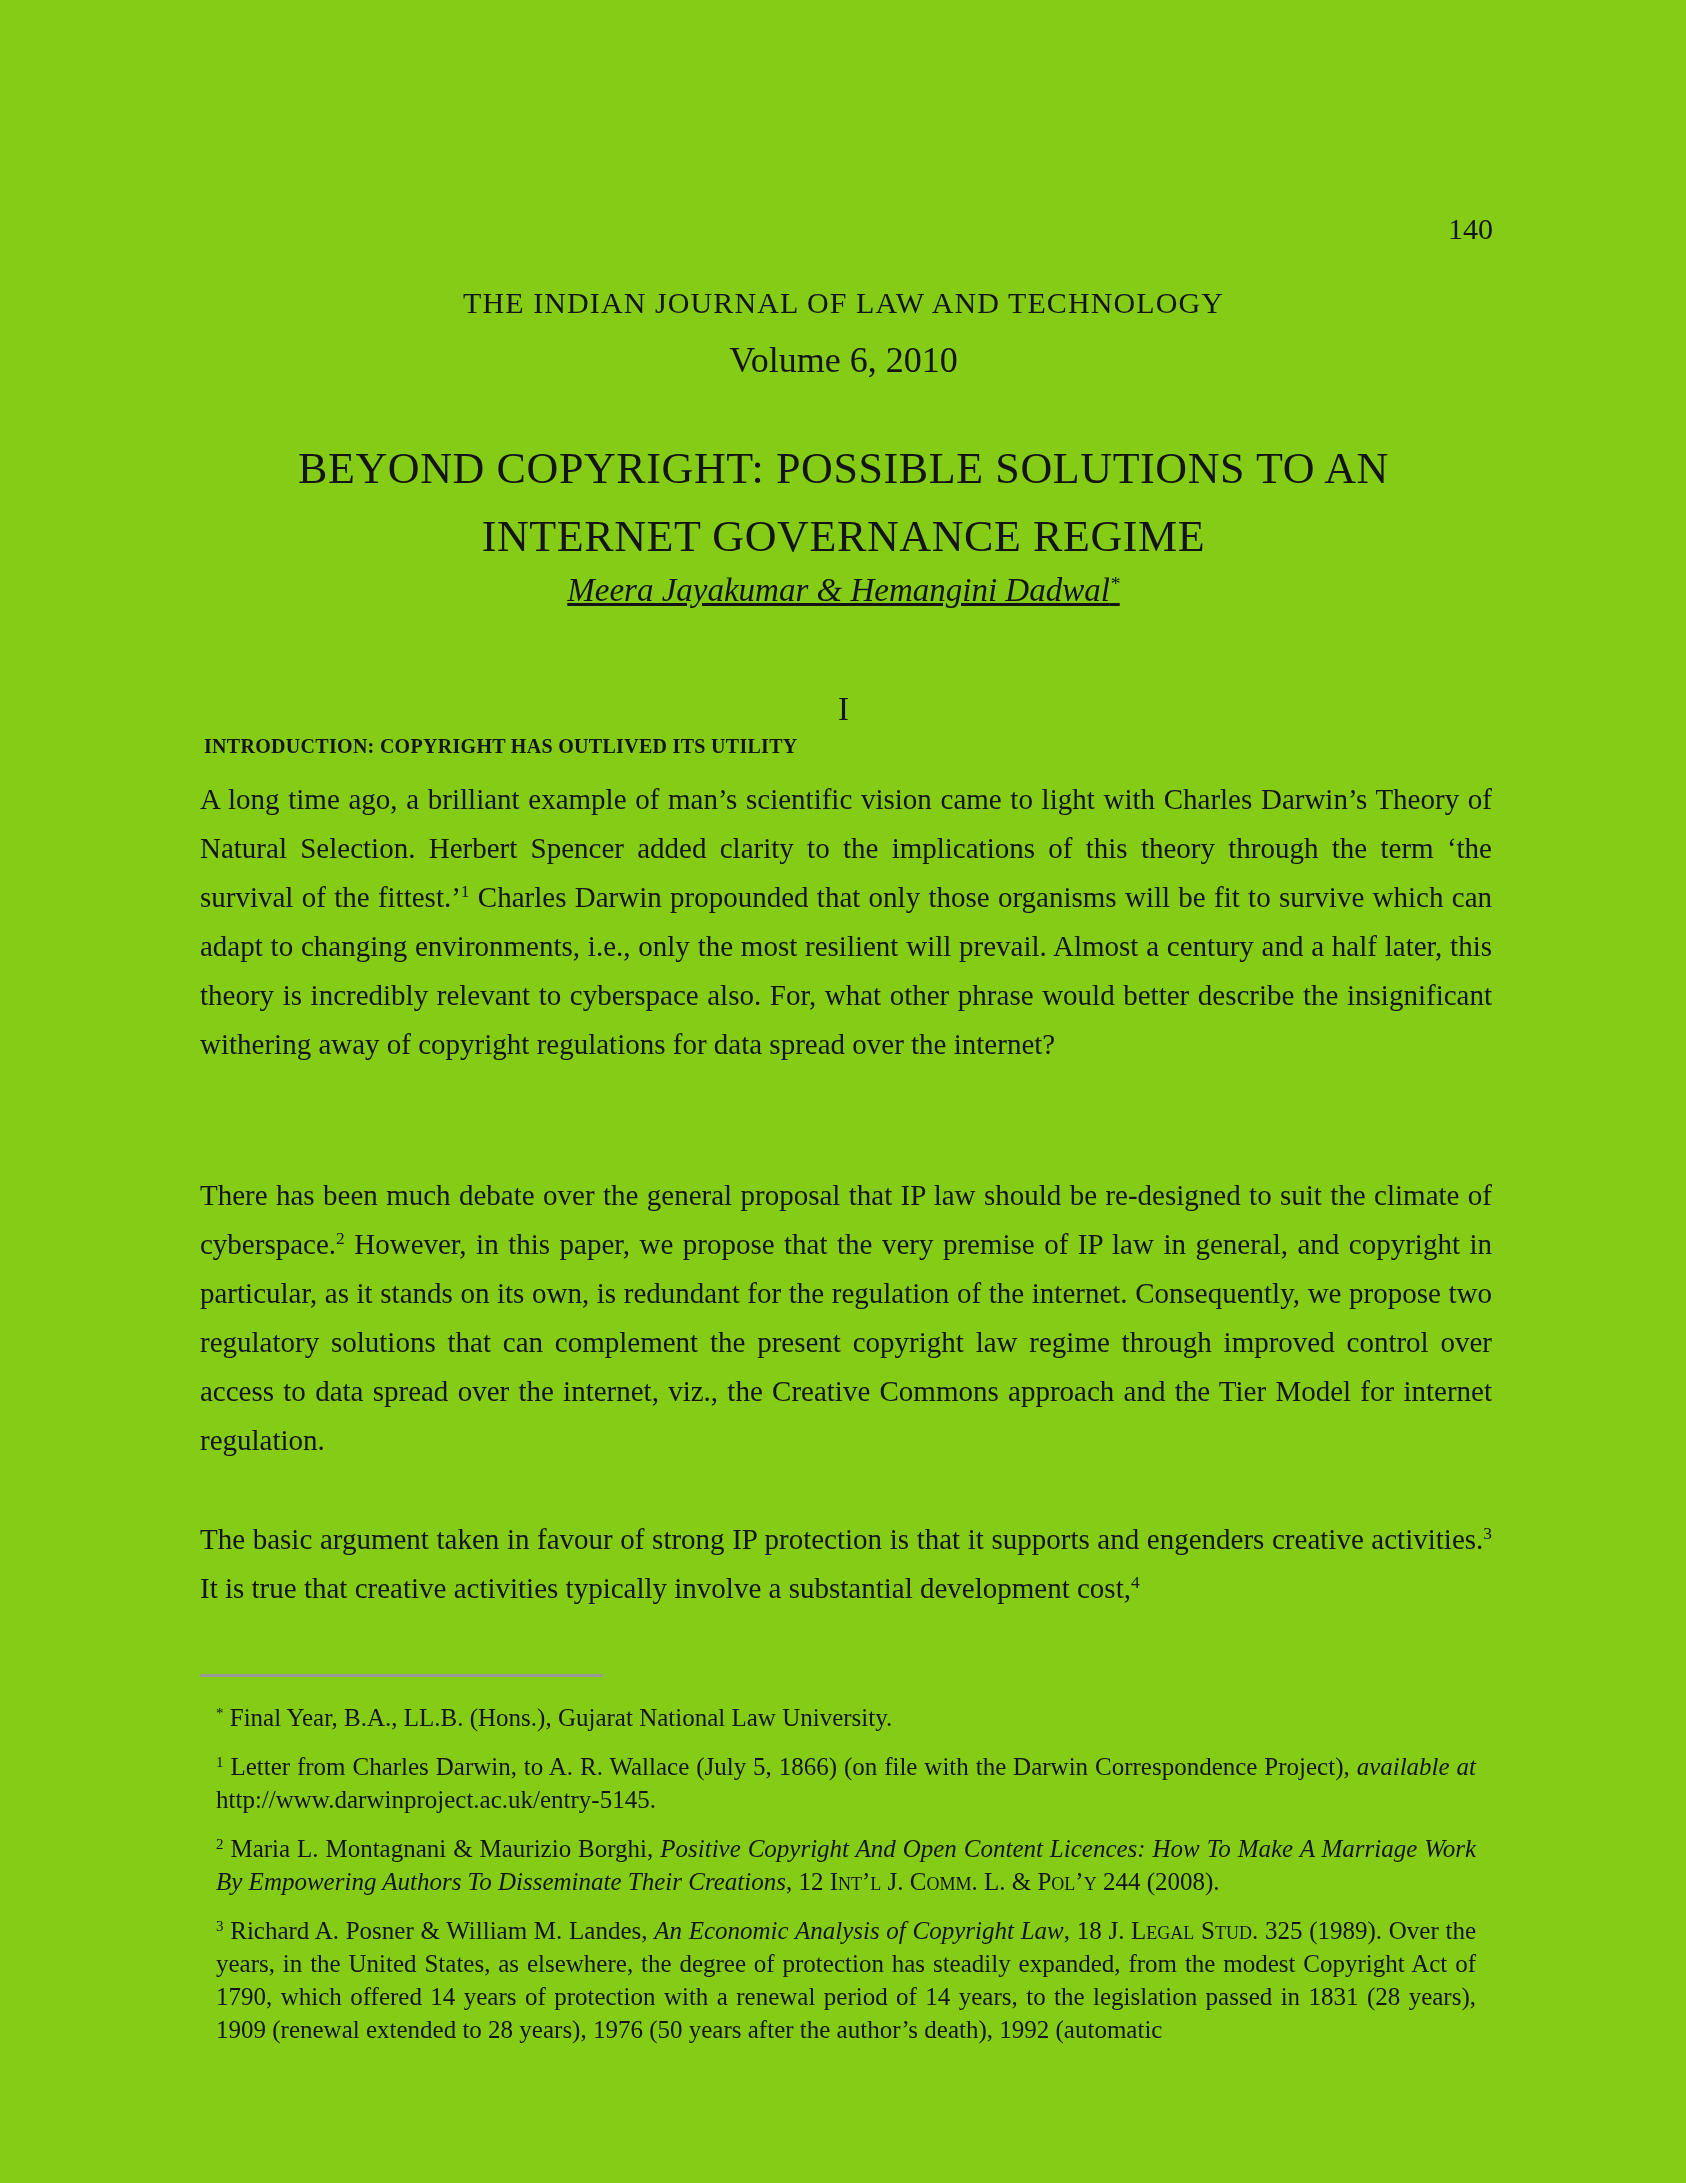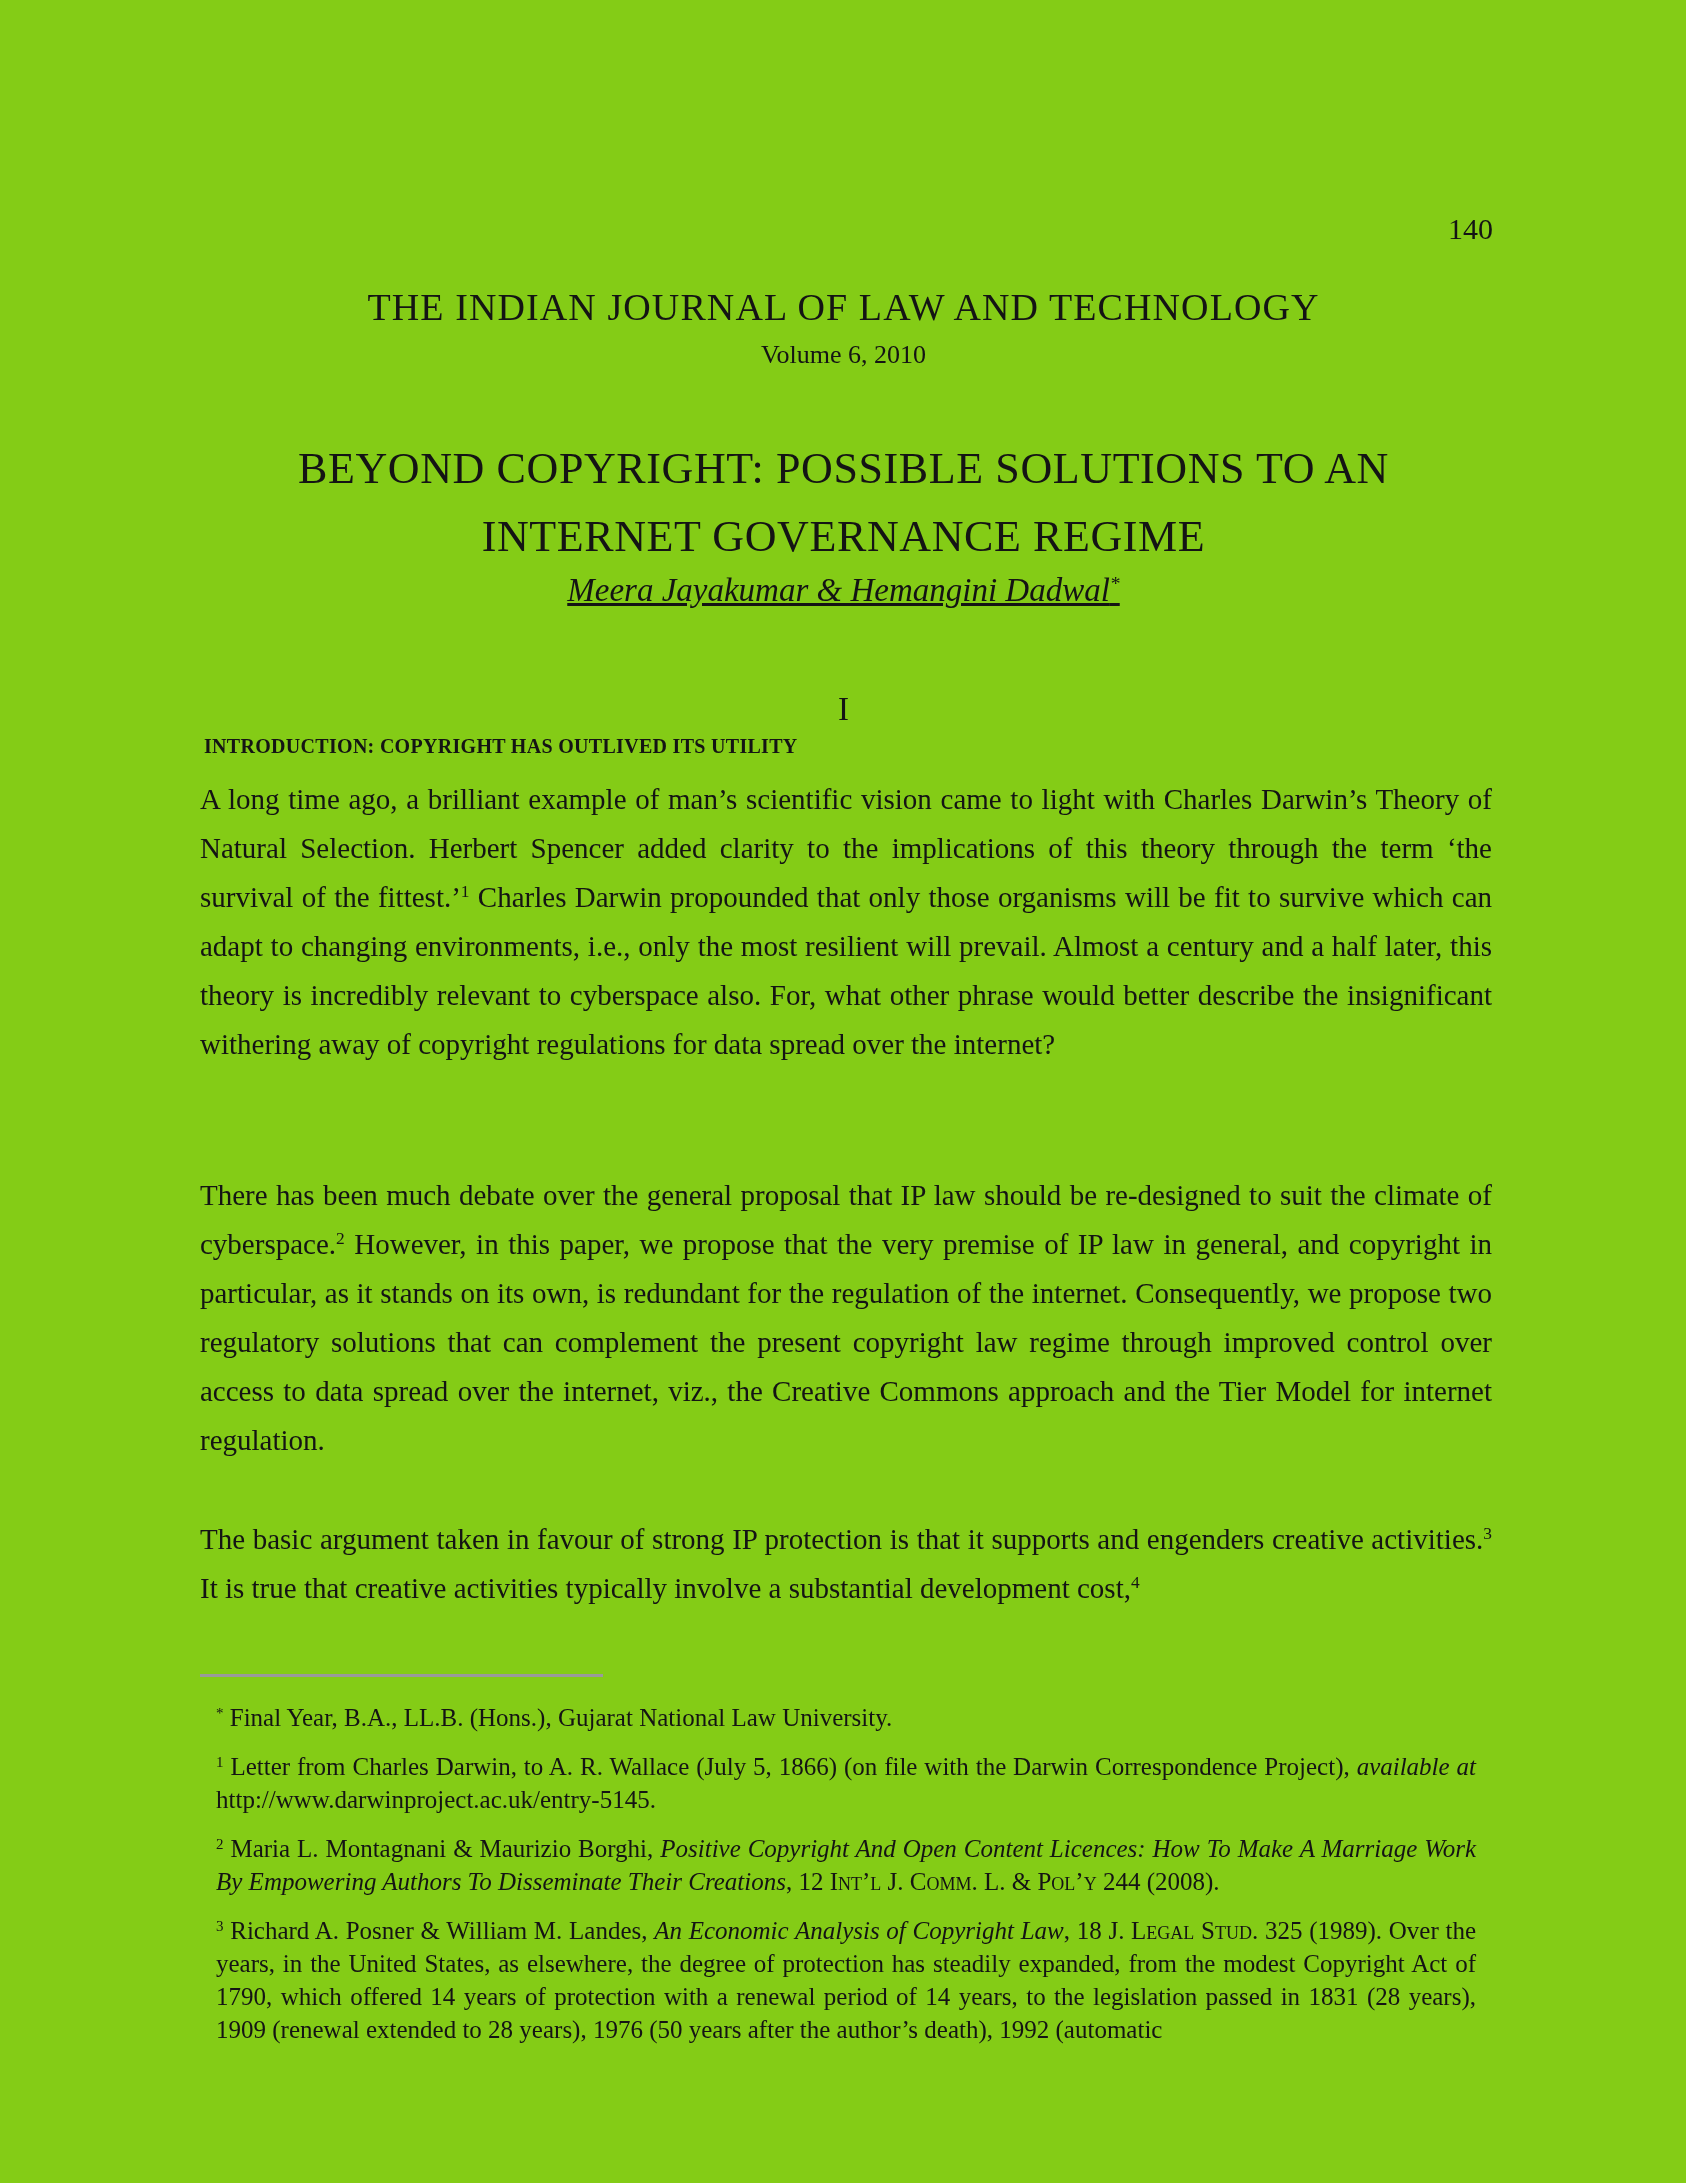--- a/index.html
+++ b/index.html
@@ -7,22 +7,22 @@
     position:relative;
     width:1687px;height:2183px;
     background:#84cc16;
     font-family:"Liberation Serif","DejaVu Serif",serif;
     color:#141414;
     overflow:hidden;
   }
   .abs{position:absolute;}
   .centered{left:0;right:0;text-align:center;}
   #page-number{top:214px;right:194px;font-size:30px;line-height:1;}
-  #journal-line{top:286px;font-size:38px;line-height:1.15;letter-spacing:1.1px;}
-  #volume-line{top:340px;font-size:26px;line-height:1.15;}
+  #journal-line{top:286px;font-size:30px;line-height:1.15;letter-spacing:1.1px;}
+  #volume-line{top:340px;font-size:36px;line-height:1.15;}
   #article-title{top:435px;font-size:44px;line-height:68px;letter-spacing:0.6px;}
   #byline{top:571px;font-size:33px;line-height:1.2;font-style:italic;text-decoration:underline;}
   #section-numeral{top:691px;font-size:33px;line-height:1.1;}
   #section-heading{top:735px;left:204px;width:1292px;font-size:20px;font-weight:bold;letter-spacing:0.3px;line-height:1.15;}
   .bodypara{
     left:200px;width:1292px;
     font-size:29px;line-height:49px;
     text-align:justify;
     hyphens:none;
     margin:0;

